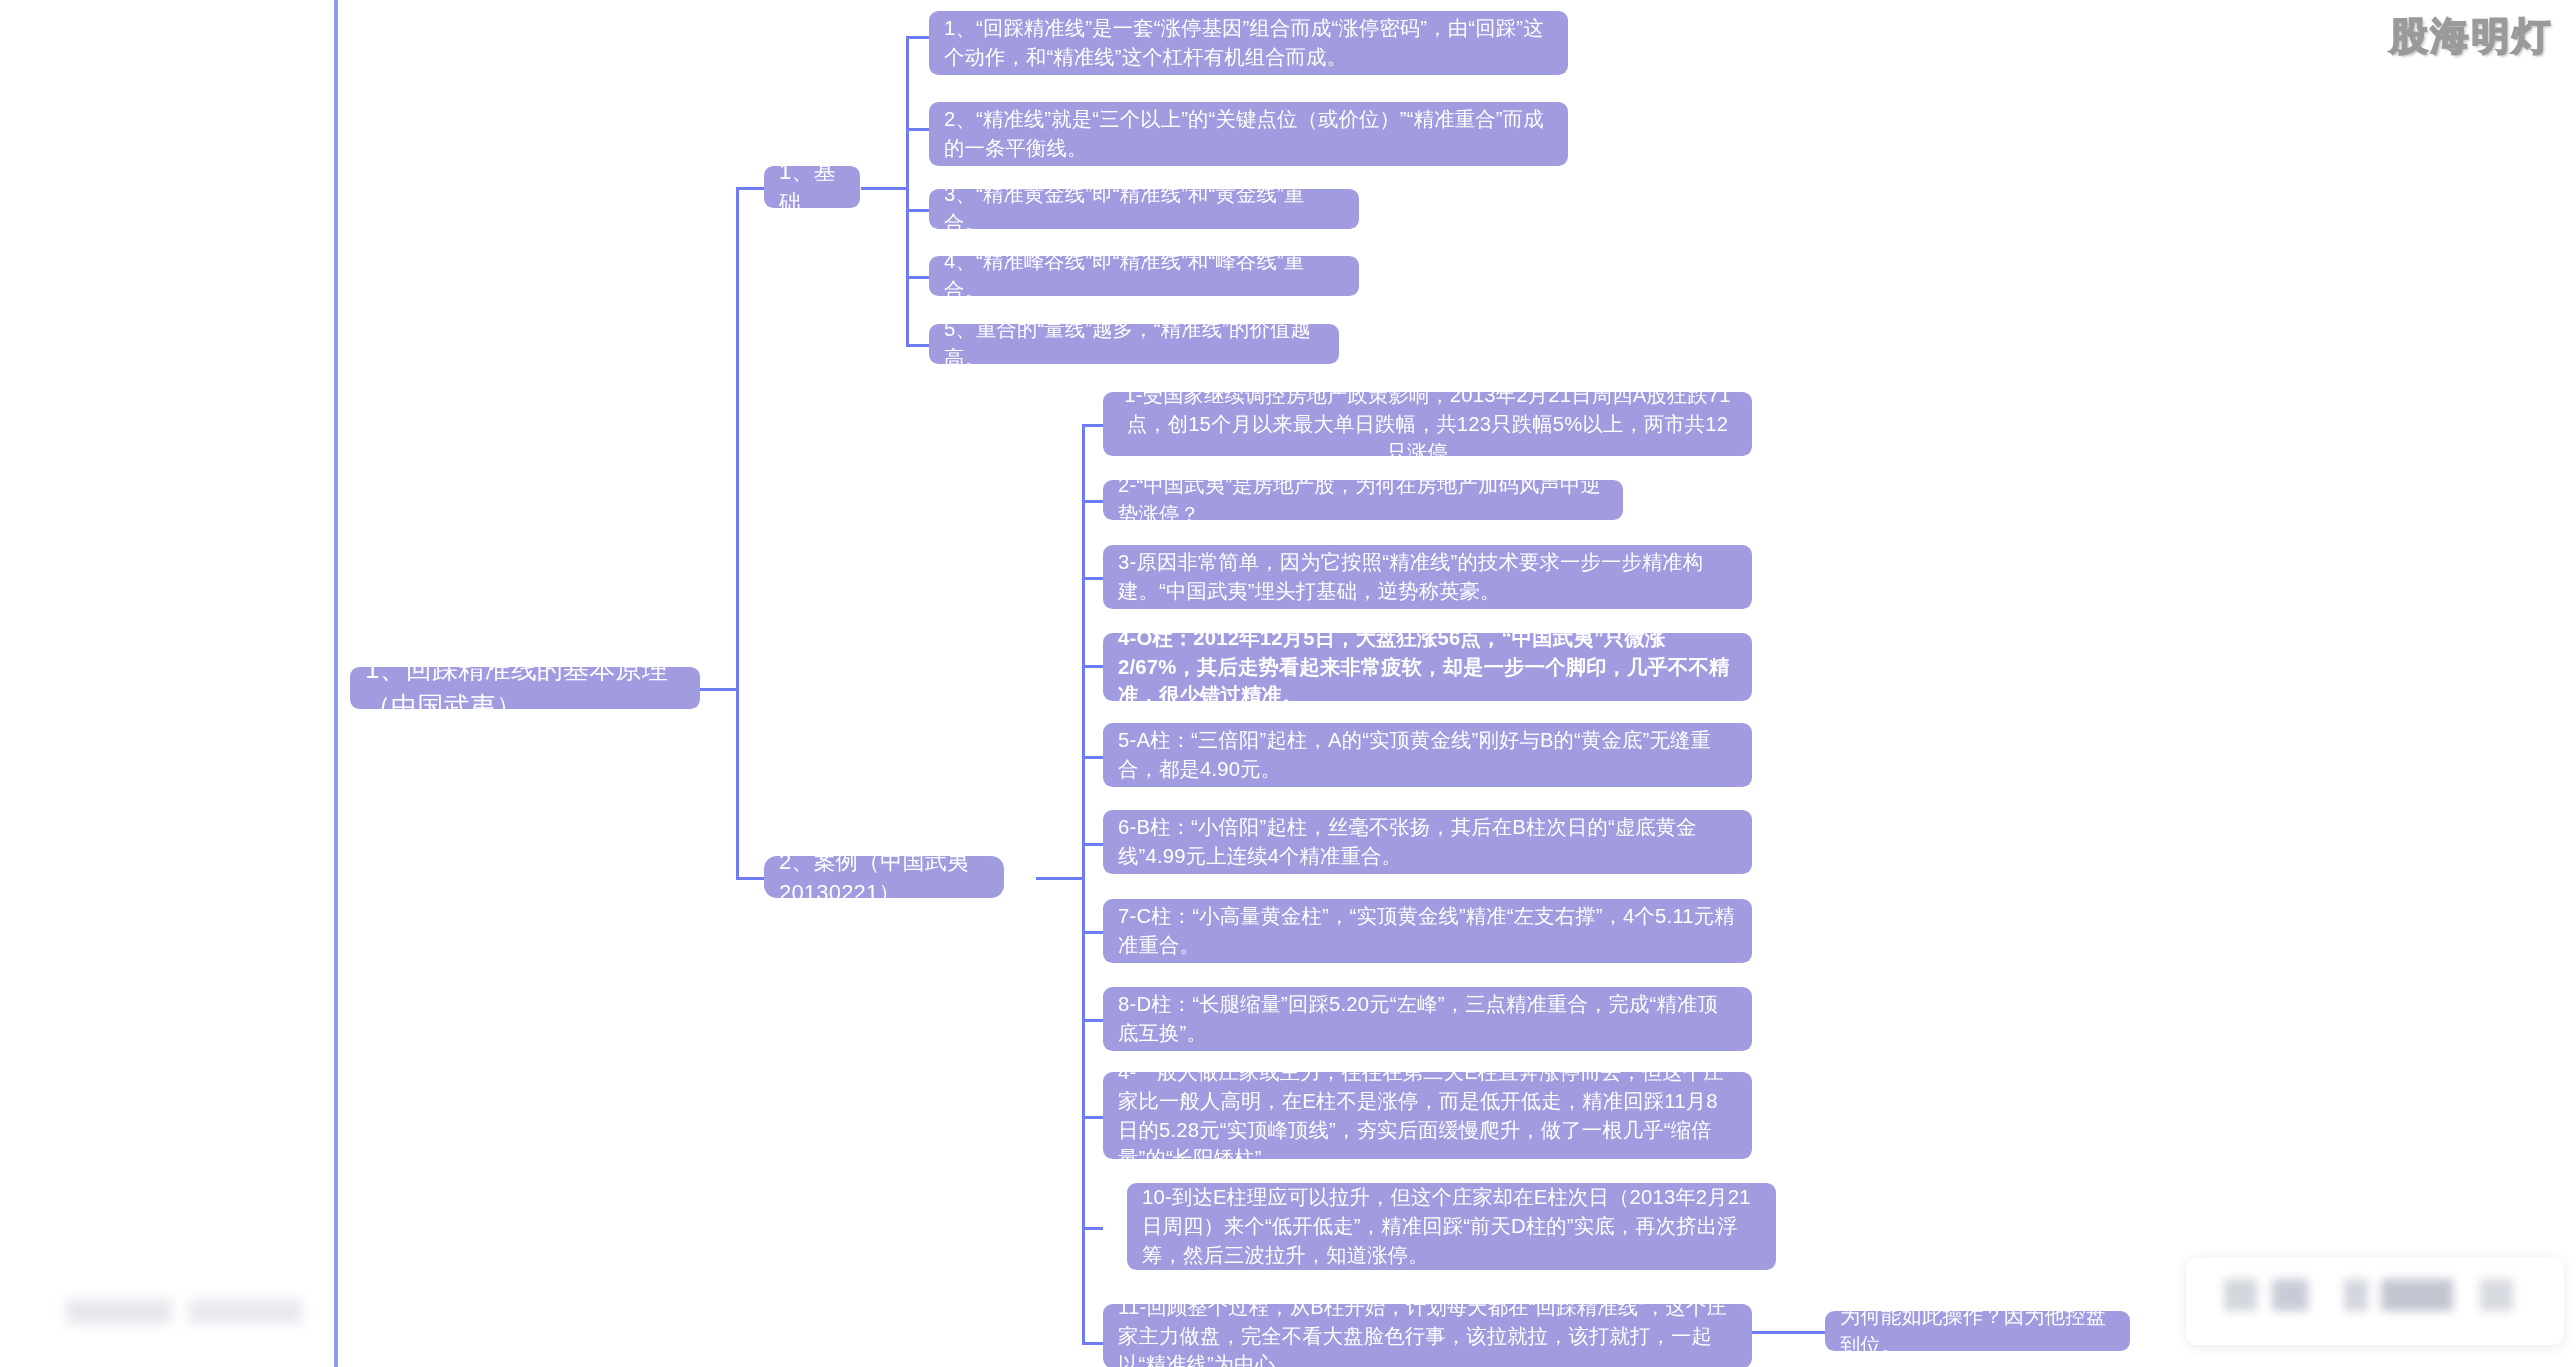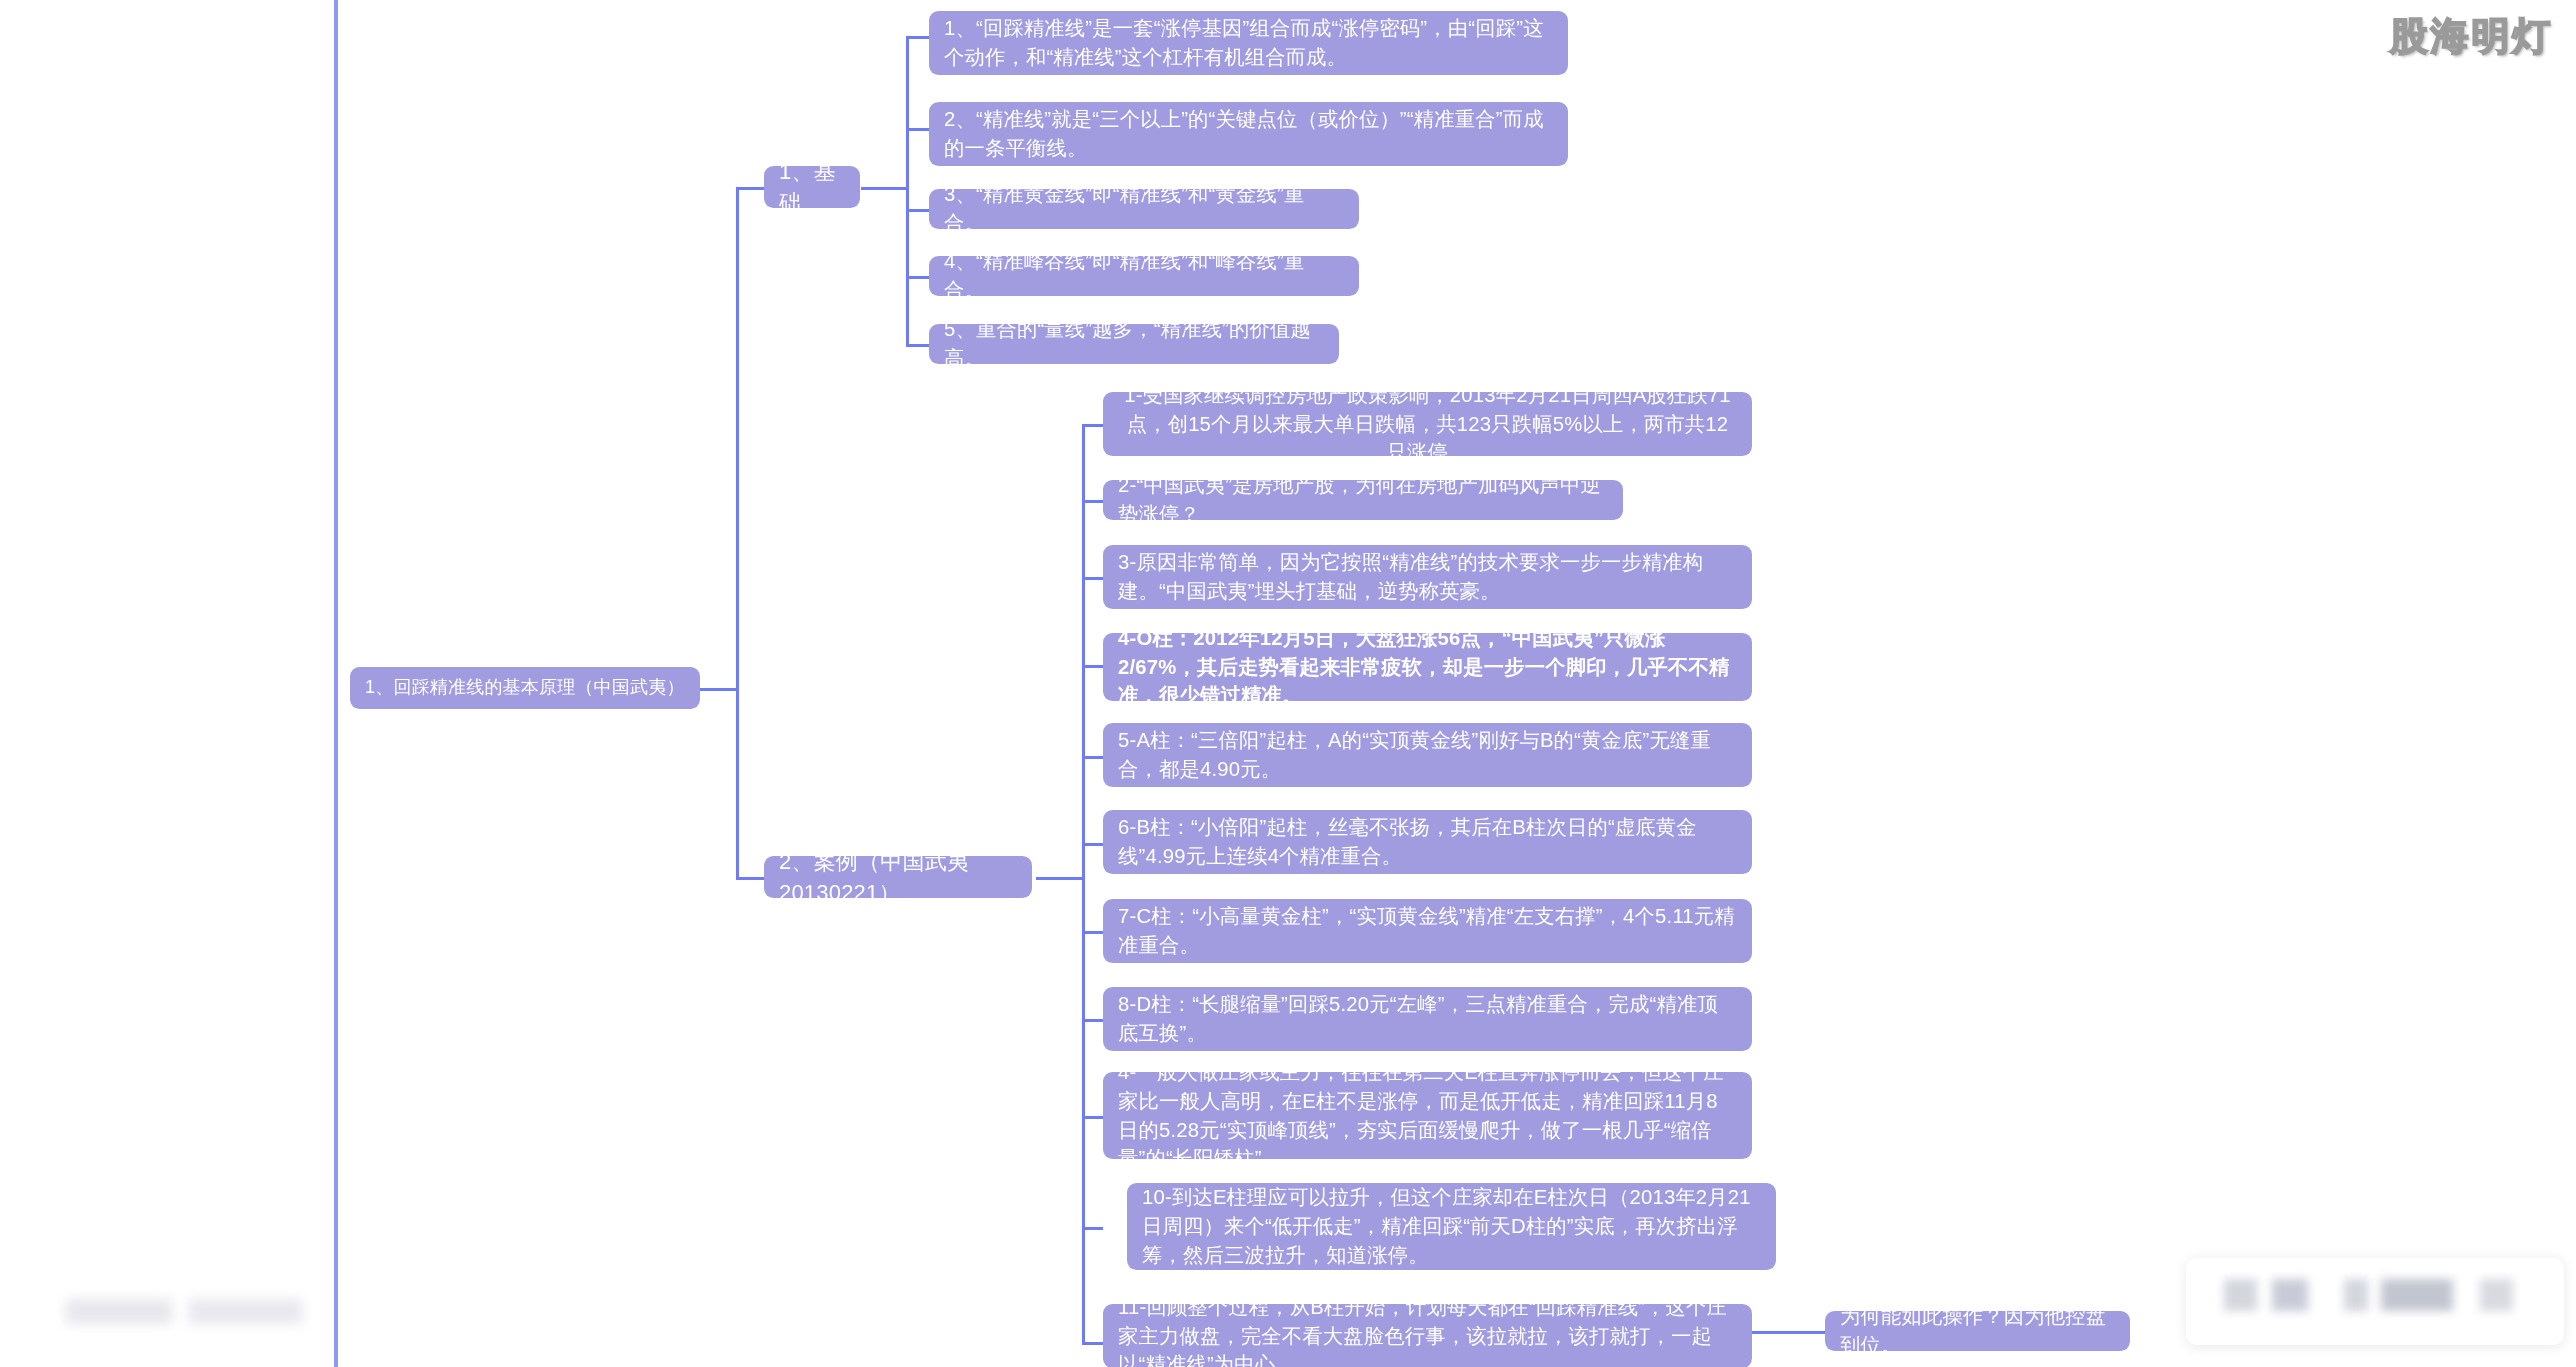--- a/index.html
+++ b/index.html
@@ -24,21 +24,21 @@
     color:#ffffff;
     border-radius:9.5px;
     line-height:1.42;
     letter-spacing:0.2px;
     display:flex;
     align-items:center;
     padding:8.5px 15px;
   }
   .node span{ display:block; width:100%; }
 
-  .n-root{ font-size:18px; }
+  .n-root{ font-size:26px; }
   .n-lvl2{ font-size:22px; }
   .n-leaf{ font-size:20.3px; }
   .n-tail{ font-size:20.3px; }
 
   
   .ln{ position:absolute; background:#6e7bf2; }
   .lh{ height:2.8px; }
   .lv{ width:2.8px; }
 
   
@@ -117,21 +117,21 @@
   <div class="ln lh" style="left:1751px; top:1331px; width:93px;"></div>
 
   <div class="node n-root" style="left:350px; top:667px; width:350px; height:42px;">
     <span>1、回踩精准线的基本原理（中国武夷）</span>
   </div>
 
   <div class="node n-lvl2" style="left:764px; top:166px; width:96px; height:42px;">
     <span>1、基础</span>
   </div>
 
-  <div class="node n-lvl2" style="left:764px; top:856px; width:268px; height:42px;">
+  <div class="node n-lvl2" style="left:764px; top:856px; width:240px; height:42px;border-radius:13px;">
     <span>2、案例（中国武夷20130221）</span>
   </div>
 
   <div class="node n-leaf" style="left:929px; top:11.3px; width:639px; height:64px;">
     <span>1、“回踩精准线”是一套“涨停基因”组合而成“涨停密码”，由“回踩”这个动作，和“精准线”这个杠杆有机组合而成。</span>
   </div>
 
   <div class="node n-leaf" style="left:929px; top:102px; width:639px; height:64px;">
     <span>2、“精准线”就是“三个以上”的“关键点位（或价位）”“精准重合”而成的一条平衡线。</span>
   </div>

